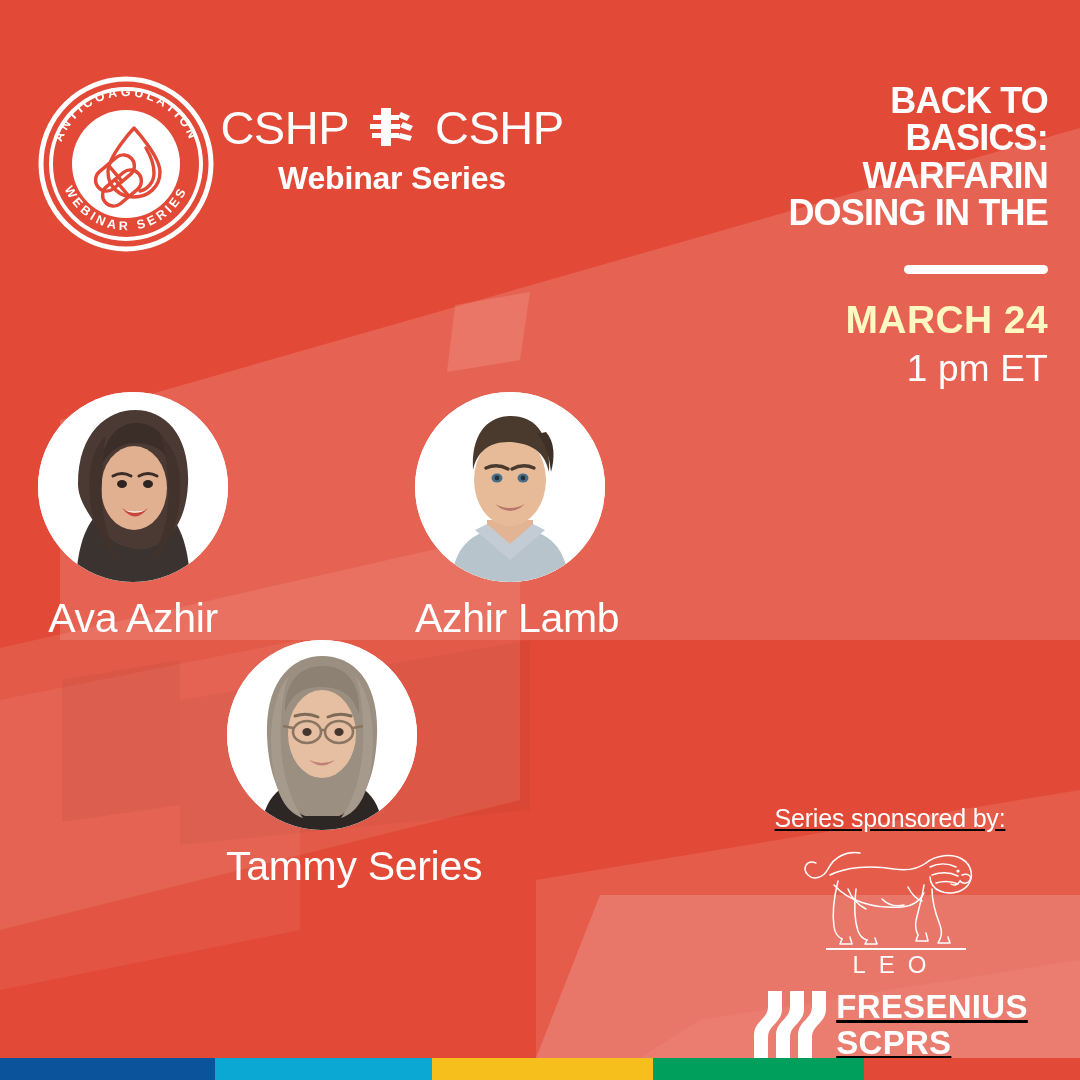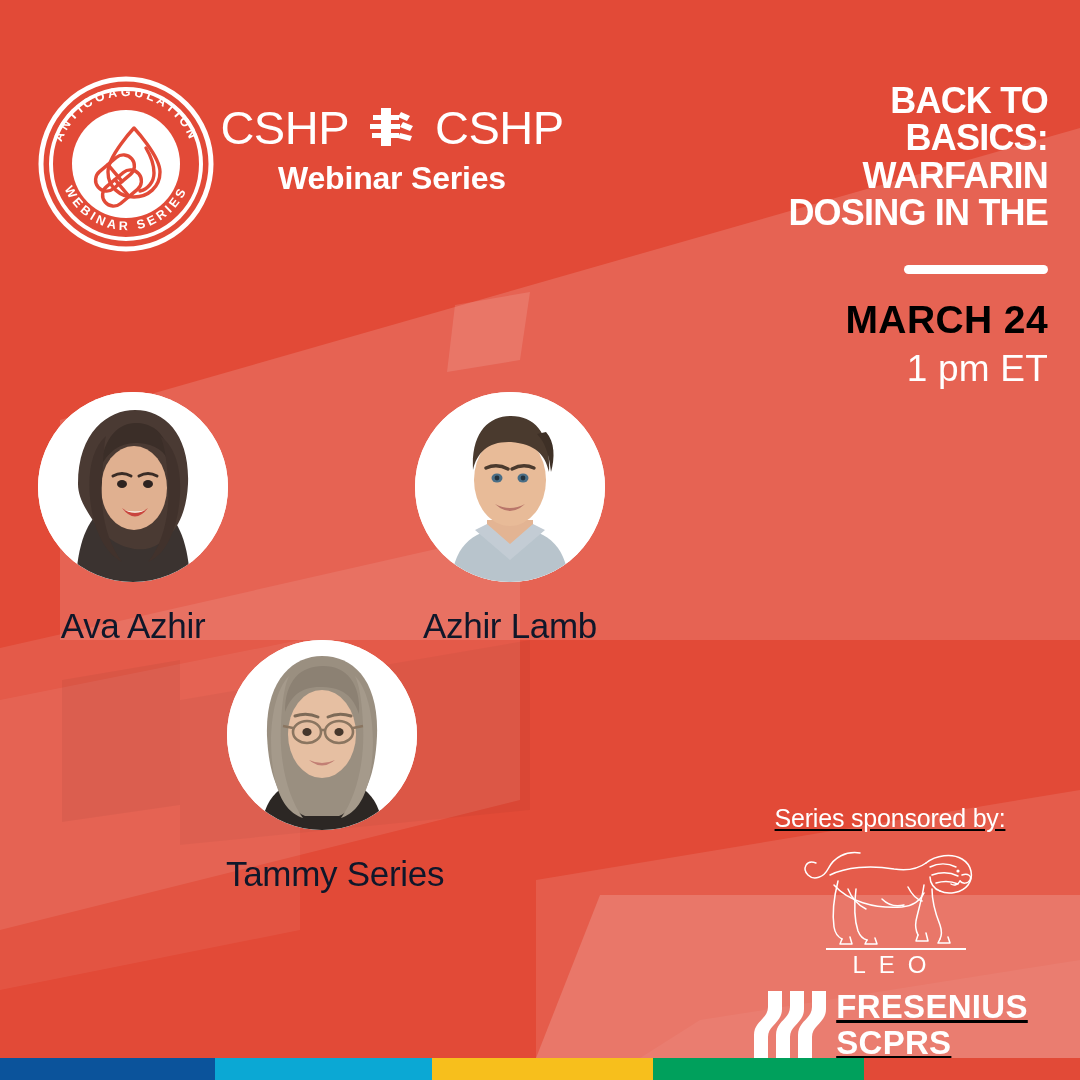--- a/index.html
+++ b/index.html
@@ -64,21 +64,21 @@
   }
   .title .ln { display:block; white-space:nowrap; }
 
   .divider {
     margin:34px 0 0 auto;
     width:144px; height:9px;
     background:#ffffff; border-radius:6px;
   }
   .date {
     margin-top:26px;
-    color:#000000;
+    color:#fef9c3;
     font-size:39px;
     font-weight:700;
     letter-spacing:0.4px;
     line-height:1;
     text-transform:uppercase;
   }
   .time {
     margin-top:11px;
     color:#ffffff;
     font-size:37px;
@@ -92,23 +92,23 @@
   .speaker { position:absolute; }
   .avatar {
     width:190px; height:190px;
     border-radius:50%;
     background:#ffffff;
     overflow:hidden;
     position:relative;
   }
   .avatar svg { display:block; width:190px; height:190px; }
   .speaker-name {
-    margin-top:26px;
-    color:#0f172a;
-    font-size:35px;
+    margin-top:16px;
+    color:#ffffff;
+    font-size:41px;
     font-weight:400;
     letter-spacing:-0.3px;
     line-height:1;
     white-space:nowrap;
     text-align:center;
     width:190px;
   }
   #sp0 { left:38px;  top:392px; }
   #sp1 { left:415px; top:392px; }
   #sp2 { left:227px; top:640px; }

